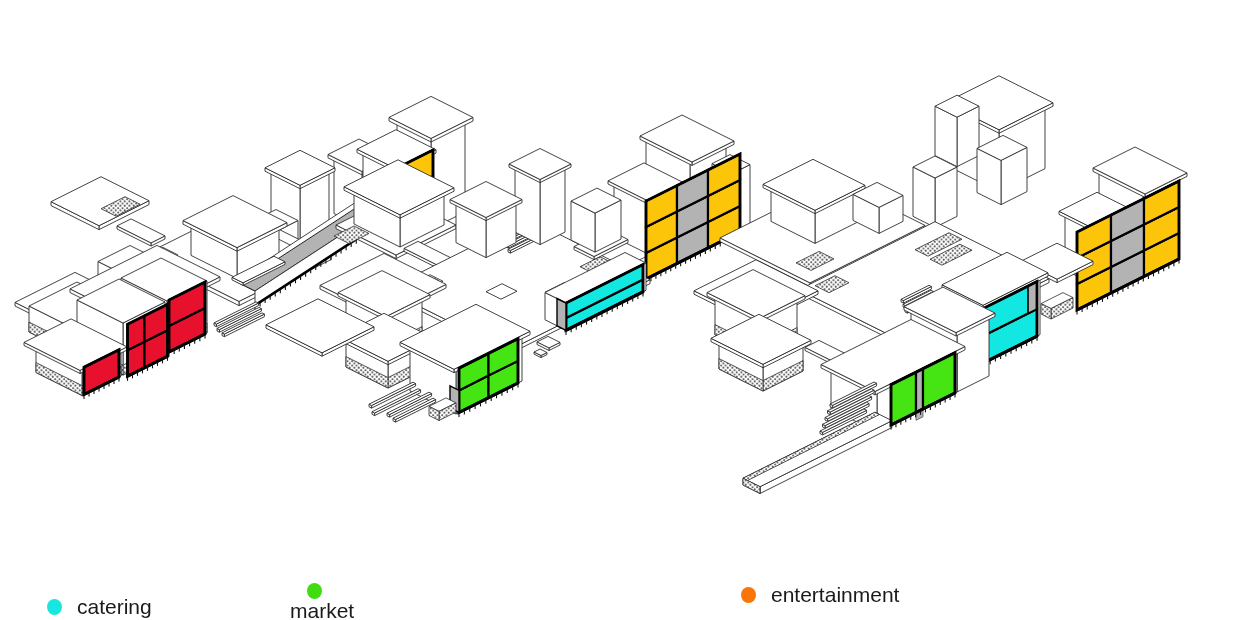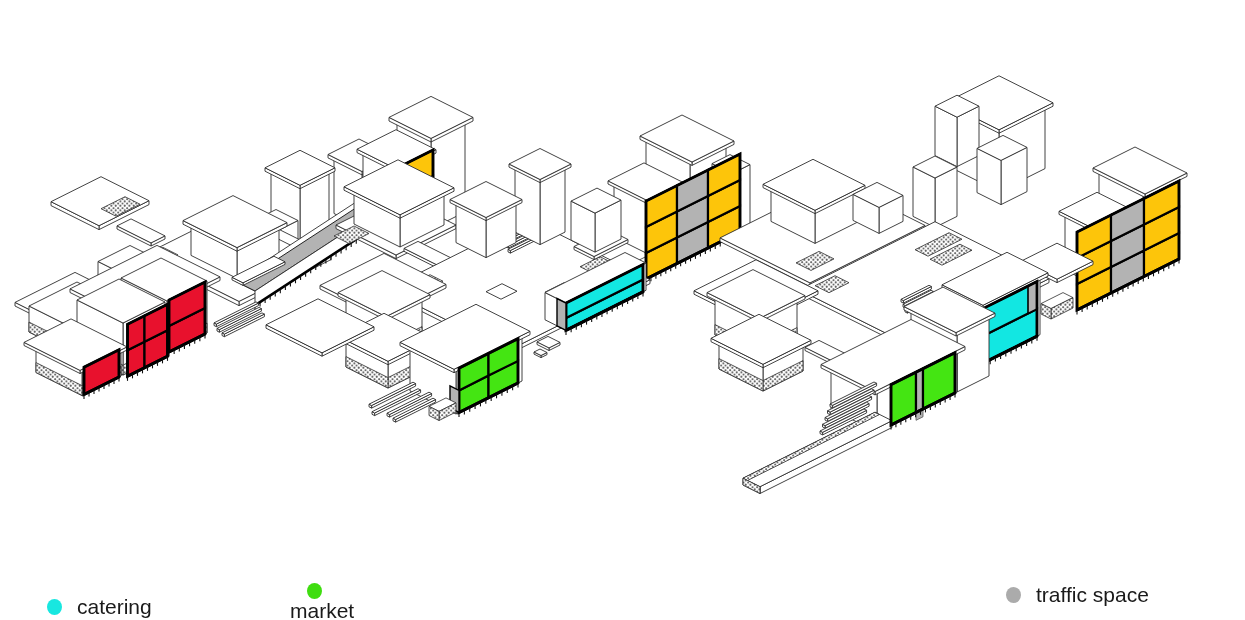--- a/index.html
+++ b/index.html
@@ -614,18 +614,18 @@
 
   <div class="legend">
     <div class="legend-item" style="left:47px;margin-top:12px;">
       <span class="legend-dot" style="background: rgb(24, 231, 224);"></span>
       <span class="legend-label">catering</span>
     </div>
     <div class="legend-item" style="left:275px;flex-direction:column;">
       <span class="legend-dot" style="background: rgb(63, 221, 16);"></span>
       <span class="legend-label">market</span>
     </div>
-    <div class="legend-item" style="left:1006px;">
-      <span class="legend-dot" style="background: rgb(171, 171, 171);"></span>
-      <span class="legend-label">traffic space</span>
+    <div class="legend-item" style="left:741px;">
+      <span class="legend-dot" style="background: rgb(249, 117, 7);"></span>
+      <span class="legend-label">entertainment</span>
     </div>
   </div>
 </div>
 
 </body></html>

